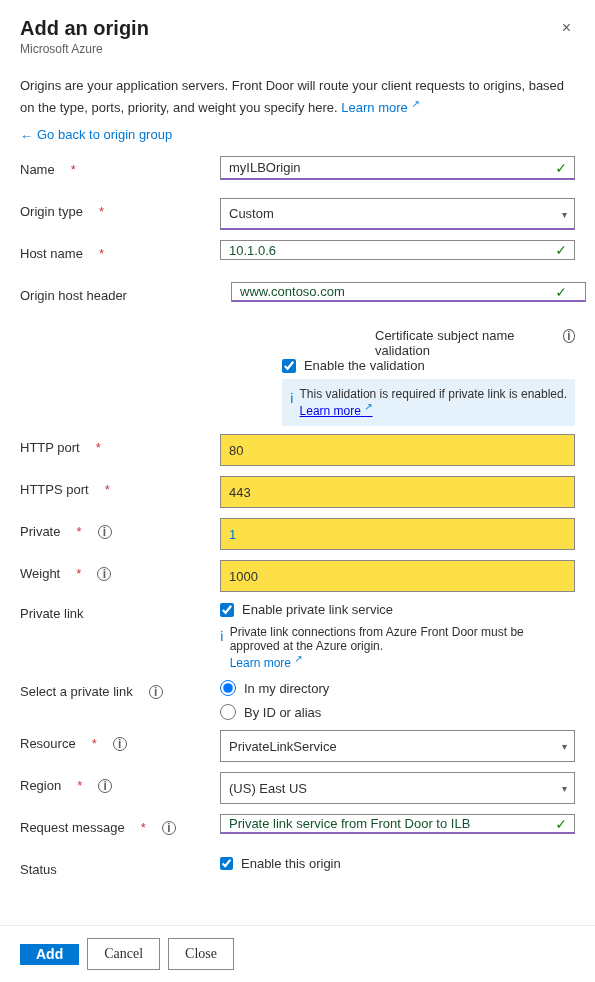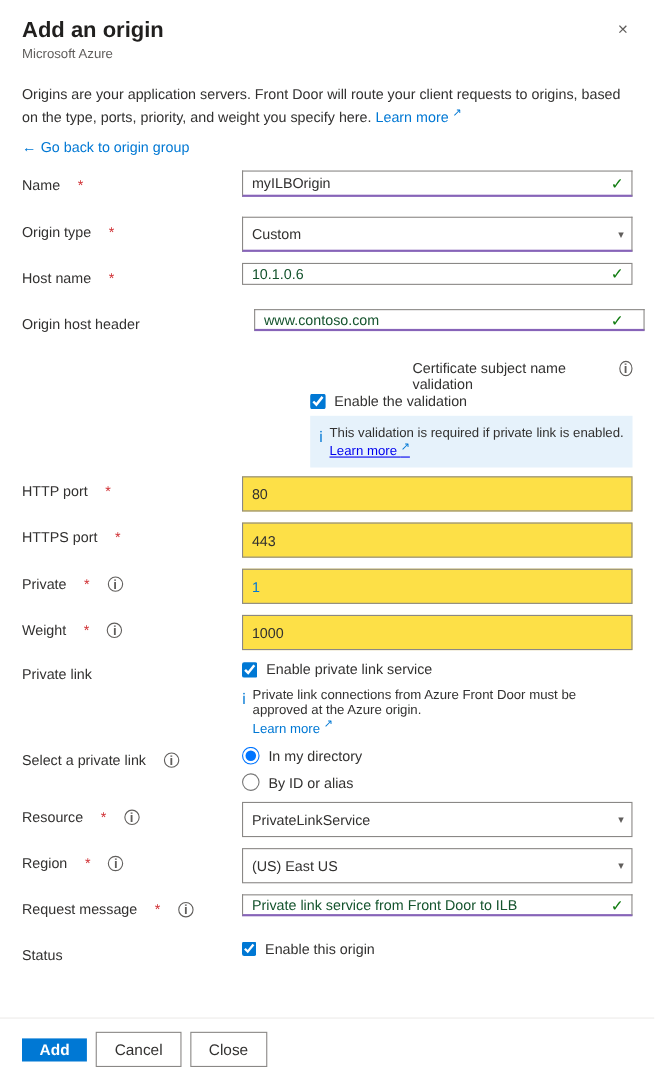--- a/index.html
+++ b/index.html
@@ -248,20 +248,21 @@
       cursor: pointer;
     }
     .btn-secondary {
       background: #fff;
       color: #323130;
       border: 1px solid #8a8886;
       padding: 0 16px;
       height: 32px;
       font-size: 14px;
       cursor: pointer;
+      font-family: Liberation Serif, serif;
     }
     .checkbox-blue {
       accent-color: #0078d4;
     }
     .ext-link-icon {
       font-size: 10px;
       vertical-align: super;
       color: #0078d4;
     }
     .name-input-wrapper {

